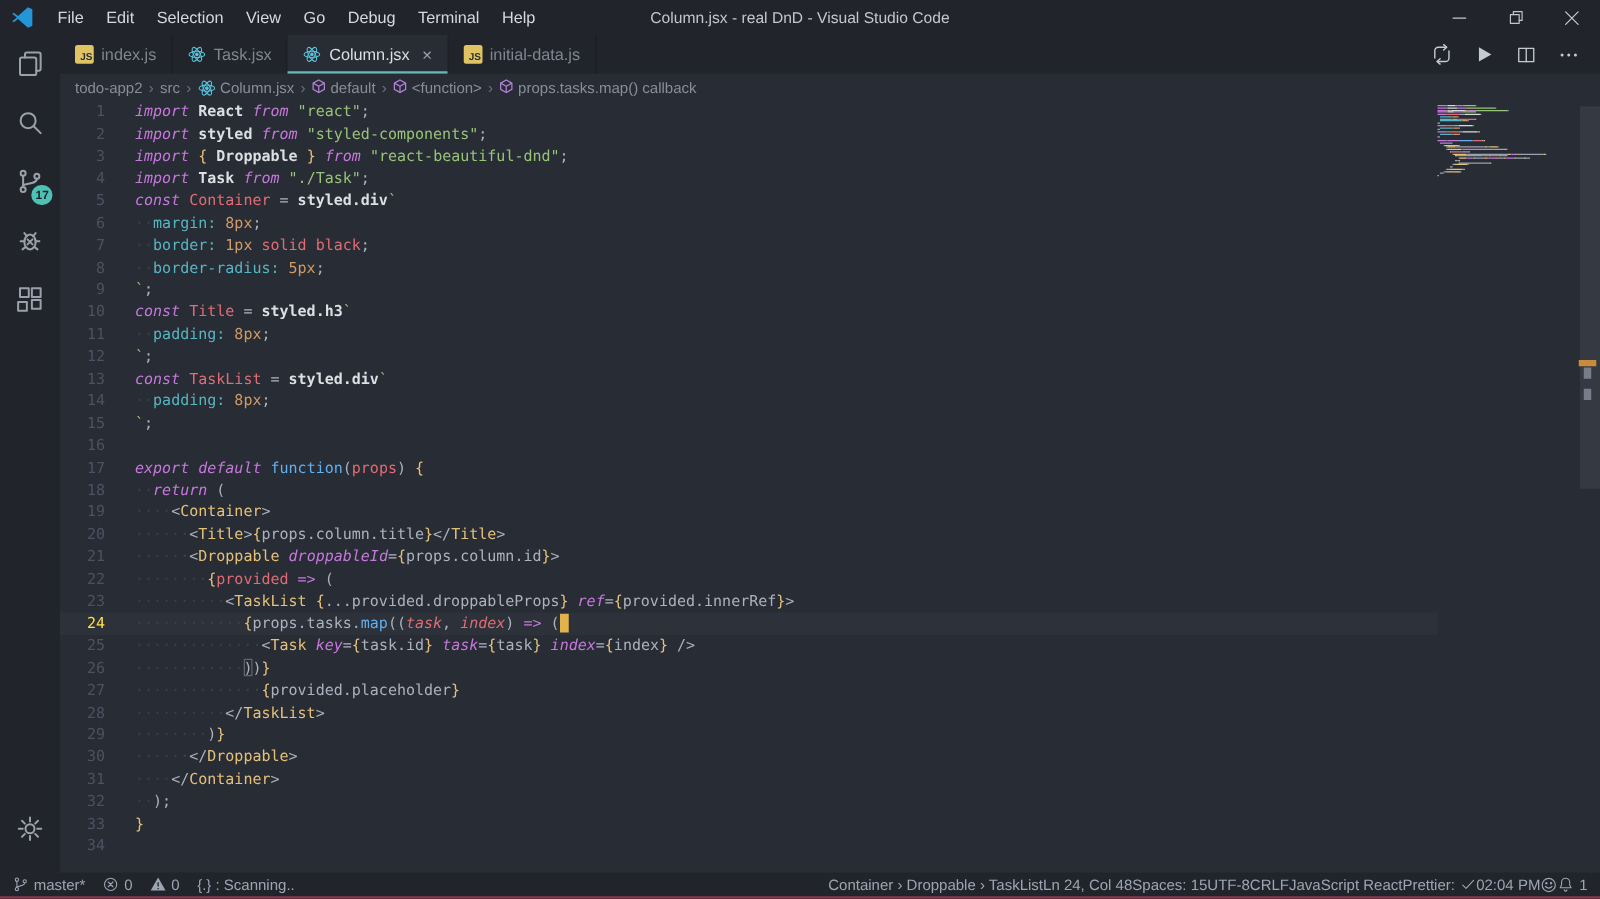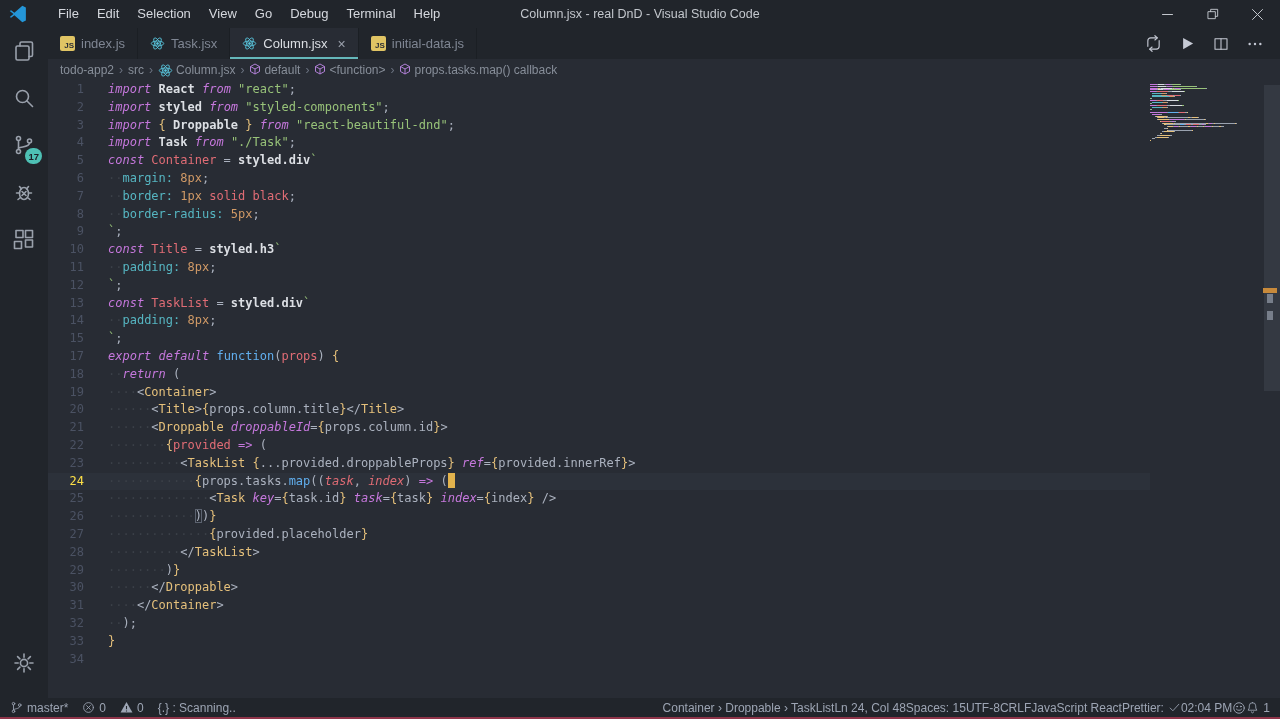--- a/index.html
+++ b/index.html
@@ -2,21 +2,21 @@
 <html><head>
 <meta charset="utf-8">
 <style>
   * { margin:0; padding:0; box-sizing:border-box; }
   html,body { width:1280px; height:719px; overflow:hidden; background:#282c34;
     font-family:"Liberation Sans", sans-serif; }
   #app { position:relative; width:1280px; height:719px; background:#282c34; }
 
   
   #titlebar { position:absolute; left:0; top:0; width:1280px; height:28px;
-    background:#21252b; display:flex; align-items:center; color:#cfd2d8; font-size:13px;gap:12px; }
+    background:#21252b; display:flex; align-items:center; color:#cfd2d8; font-size:13px; }
   #logo { width:18px; height:18px; margin:0 10px 0 9px; flex:0 0 auto; }
   .menu-item { padding:0 9px; height:28px; line-height:28px; cursor:default; color:#d5d8de; }
   #win-title { position:absolute; left:0; right:0; text-align:center; color:#c3c7cd;
     font-size:12.5px; pointer-events:none; }
   #win-controls { margin-left:auto; display:flex; height:28px; }
   .win-btn { width:45px; height:28px; display:flex; align-items:center; justify-content:center; }
 
   
   #activitybar { position:absolute; left:0; top:28px; width:48px; height:670px;
     background:#21252b; display:flex; flex-direction:column; align-items:center; }
@@ -334,20 +334,21 @@
       <div class="code-row"><div class="gutter-num">6</div><div class="code-text"><span class="tk-ws">··</span><span class="tk-css">margin:</span><span class="tk-pl"> </span><span class="tk-num">8px</span><span class="tk-pl">;</span></div></div>
       <div class="code-row"><div class="gutter-num">7</div><div class="code-text"><span class="tk-ws">··</span><span class="tk-css">border:</span><span class="tk-pl"> </span><span class="tk-num">1px</span><span class="tk-pl"> </span><span class="tk-red">solid</span><span class="tk-pl"> </span><span class="tk-red">black</span><span class="tk-pl">;</span></div></div>
       <div class="code-row"><div class="gutter-num">8</div><div class="code-text"><span class="tk-ws">··</span><span class="tk-css">border-radius:</span><span class="tk-pl"> </span><span class="tk-num">5px</span><span class="tk-pl">;</span></div></div>
       <div class="code-row"><div class="gutter-num">9</div><div class="code-text"><span class="tk-str">`</span><span class="tk-pl">;</span></div></div>
       <div class="code-row"><div class="gutter-num">10</div><div class="code-text"><span class="tk-kw">const</span><span class="tk-pl"> </span><span class="tk-red">Title</span><span class="tk-pl"> = </span><span class="tk-b">styled.h3</span><span class="tk-str">`</span></div></div>
       <div class="code-row"><div class="gutter-num">11</div><div class="code-text"><span class="tk-ws">··</span><span class="tk-css">padding:</span><span class="tk-pl"> </span><span class="tk-num">8px</span><span class="tk-pl">;</span></div></div>
       <div class="code-row"><div class="gutter-num">12</div><div class="code-text"><span class="tk-str">`</span><span class="tk-pl">;</span></div></div>
       <div class="code-row"><div class="gutter-num">13</div><div class="code-text"><span class="tk-kw">const</span><span class="tk-pl"> </span><span class="tk-red">TaskList</span><span class="tk-pl"> = </span><span class="tk-b">styled.div</span><span class="tk-str">`</span></div></div>
       <div class="code-row"><div class="gutter-num">14</div><div class="code-text"><span class="tk-ws">··</span><span class="tk-css">padding:</span><span class="tk-pl"> </span><span class="tk-num">8px</span><span class="tk-pl">;</span></div></div>
       <div class="code-row"><div class="gutter-num">15</div><div class="code-text"><span class="tk-str">`</span><span class="tk-pl">;</span></div></div>
+      <div class="code-row"><div class="gutter-num">16</div><div class="code-text"></div></div>
       <div class="code-row"><div class="gutter-num">17</div><div class="code-text"><span class="tk-kw">export</span><span class="tk-pl"> </span><span class="tk-kw">default</span><span class="tk-pl"> </span><span class="tk-fn">function</span><span class="tk-pl">(</span><span class="tk-red">props</span><span class="tk-pl">) </span><span class="tk-tag">{</span></div></div>
       <div class="code-row"><div class="gutter-num">18</div><div class="code-text"><span class="tk-ws">··</span><span class="tk-kw">return</span><span class="tk-pl"> (</span></div></div>
       <div class="code-row"><div class="gutter-num">19</div><div class="code-text"><span class="tk-ws">····</span><span class="tk-pl">&lt;</span><span class="tk-tag">Container</span><span class="tk-pl">&gt;</span></div></div>
       <div class="code-row"><div class="gutter-num">20</div><div class="code-text"><span class="tk-ws">······</span><span class="tk-pl">&lt;</span><span class="tk-tag">Title</span><span class="tk-pl">&gt;</span><span class="tk-tag">{</span><span class="tk-pl">props.column.title</span><span class="tk-tag">}</span><span class="tk-pl">&lt;/</span><span class="tk-tag">Title</span><span class="tk-pl">&gt;</span></div></div>
       <div class="code-row"><div class="gutter-num">21</div><div class="code-text"><span class="tk-ws">······</span><span class="tk-pl">&lt;</span><span class="tk-tag">Droppable</span><span class="tk-pl"> </span><span class="tk-attr">droppableId</span><span class="tk-pl">=</span><span class="tk-tag">{</span><span class="tk-pl">props.column.id</span><span class="tk-tag">}</span><span class="tk-pl">&gt;</span></div></div>
       <div class="code-row"><div class="gutter-num">22</div><div class="code-text"><span class="tk-ws">········</span><span class="tk-tag">{</span><span class="tk-red">provided</span><span class="tk-pl"> </span><span class="tk-kw2">=&gt;</span><span class="tk-pl"> (</span></div></div>
       <div class="code-row"><div class="gutter-num">23</div><div class="code-text"><span class="tk-ws">··········</span><span class="tk-pl">&lt;</span><span class="tk-tag">TaskList</span><span class="tk-pl"> </span><span class="tk-tag">{</span><span class="tk-pl">...provided.droppableProps</span><span class="tk-tag">}</span><span class="tk-pl"> </span><span class="tk-attr">ref</span><span class="tk-pl">=</span><span class="tk-tag">{</span><span class="tk-pl">provided.innerRef</span><span class="tk-tag">}</span><span class="tk-pl">&gt;</span></div></div>
       <div class="code-row current"><div class="gutter-num">24</div><div class="code-text"><span class="tk-ws">············</span><span class="tk-tag">{</span><span class="tk-pl">props.tasks.</span><span class="tk-fn">map</span><span class="tk-pl">((</span><span class="tk-redi">task</span><span class="tk-pl">, </span><span class="tk-redi">index</span><span class="tk-pl">) </span><span class="tk-kw2">=&gt;</span><span class="tk-pl"> (</span><span class="cursor"></span></div></div>
       <div class="code-row"><div class="gutter-num">25</div><div class="code-text"><span class="tk-ws">··············</span><span class="tk-pl">&lt;</span><span class="tk-tag">Task</span><span class="tk-pl"> </span><span class="tk-attr">key</span><span class="tk-pl">=</span><span class="tk-tag">{</span><span class="tk-pl">task.id</span><span class="tk-tag">}</span><span class="tk-pl"> </span><span class="tk-attr">task</span><span class="tk-pl">=</span><span class="tk-tag">{</span><span class="tk-pl">task</span><span class="tk-tag">}</span><span class="tk-pl"> </span><span class="tk-attr">index</span><span class="tk-pl">=</span><span class="tk-tag">{</span><span class="tk-pl">index</span><span class="tk-tag">}</span><span class="tk-pl"> /&gt;</span></div></div>
       <div class="code-row"><div class="gutter-num">26</div><div class="code-text"><span class="tk-ws">············</span><span class="tk-plb">)</span><span class="tk-pl">)</span><span class="tk-tag">}</span></div></div>

